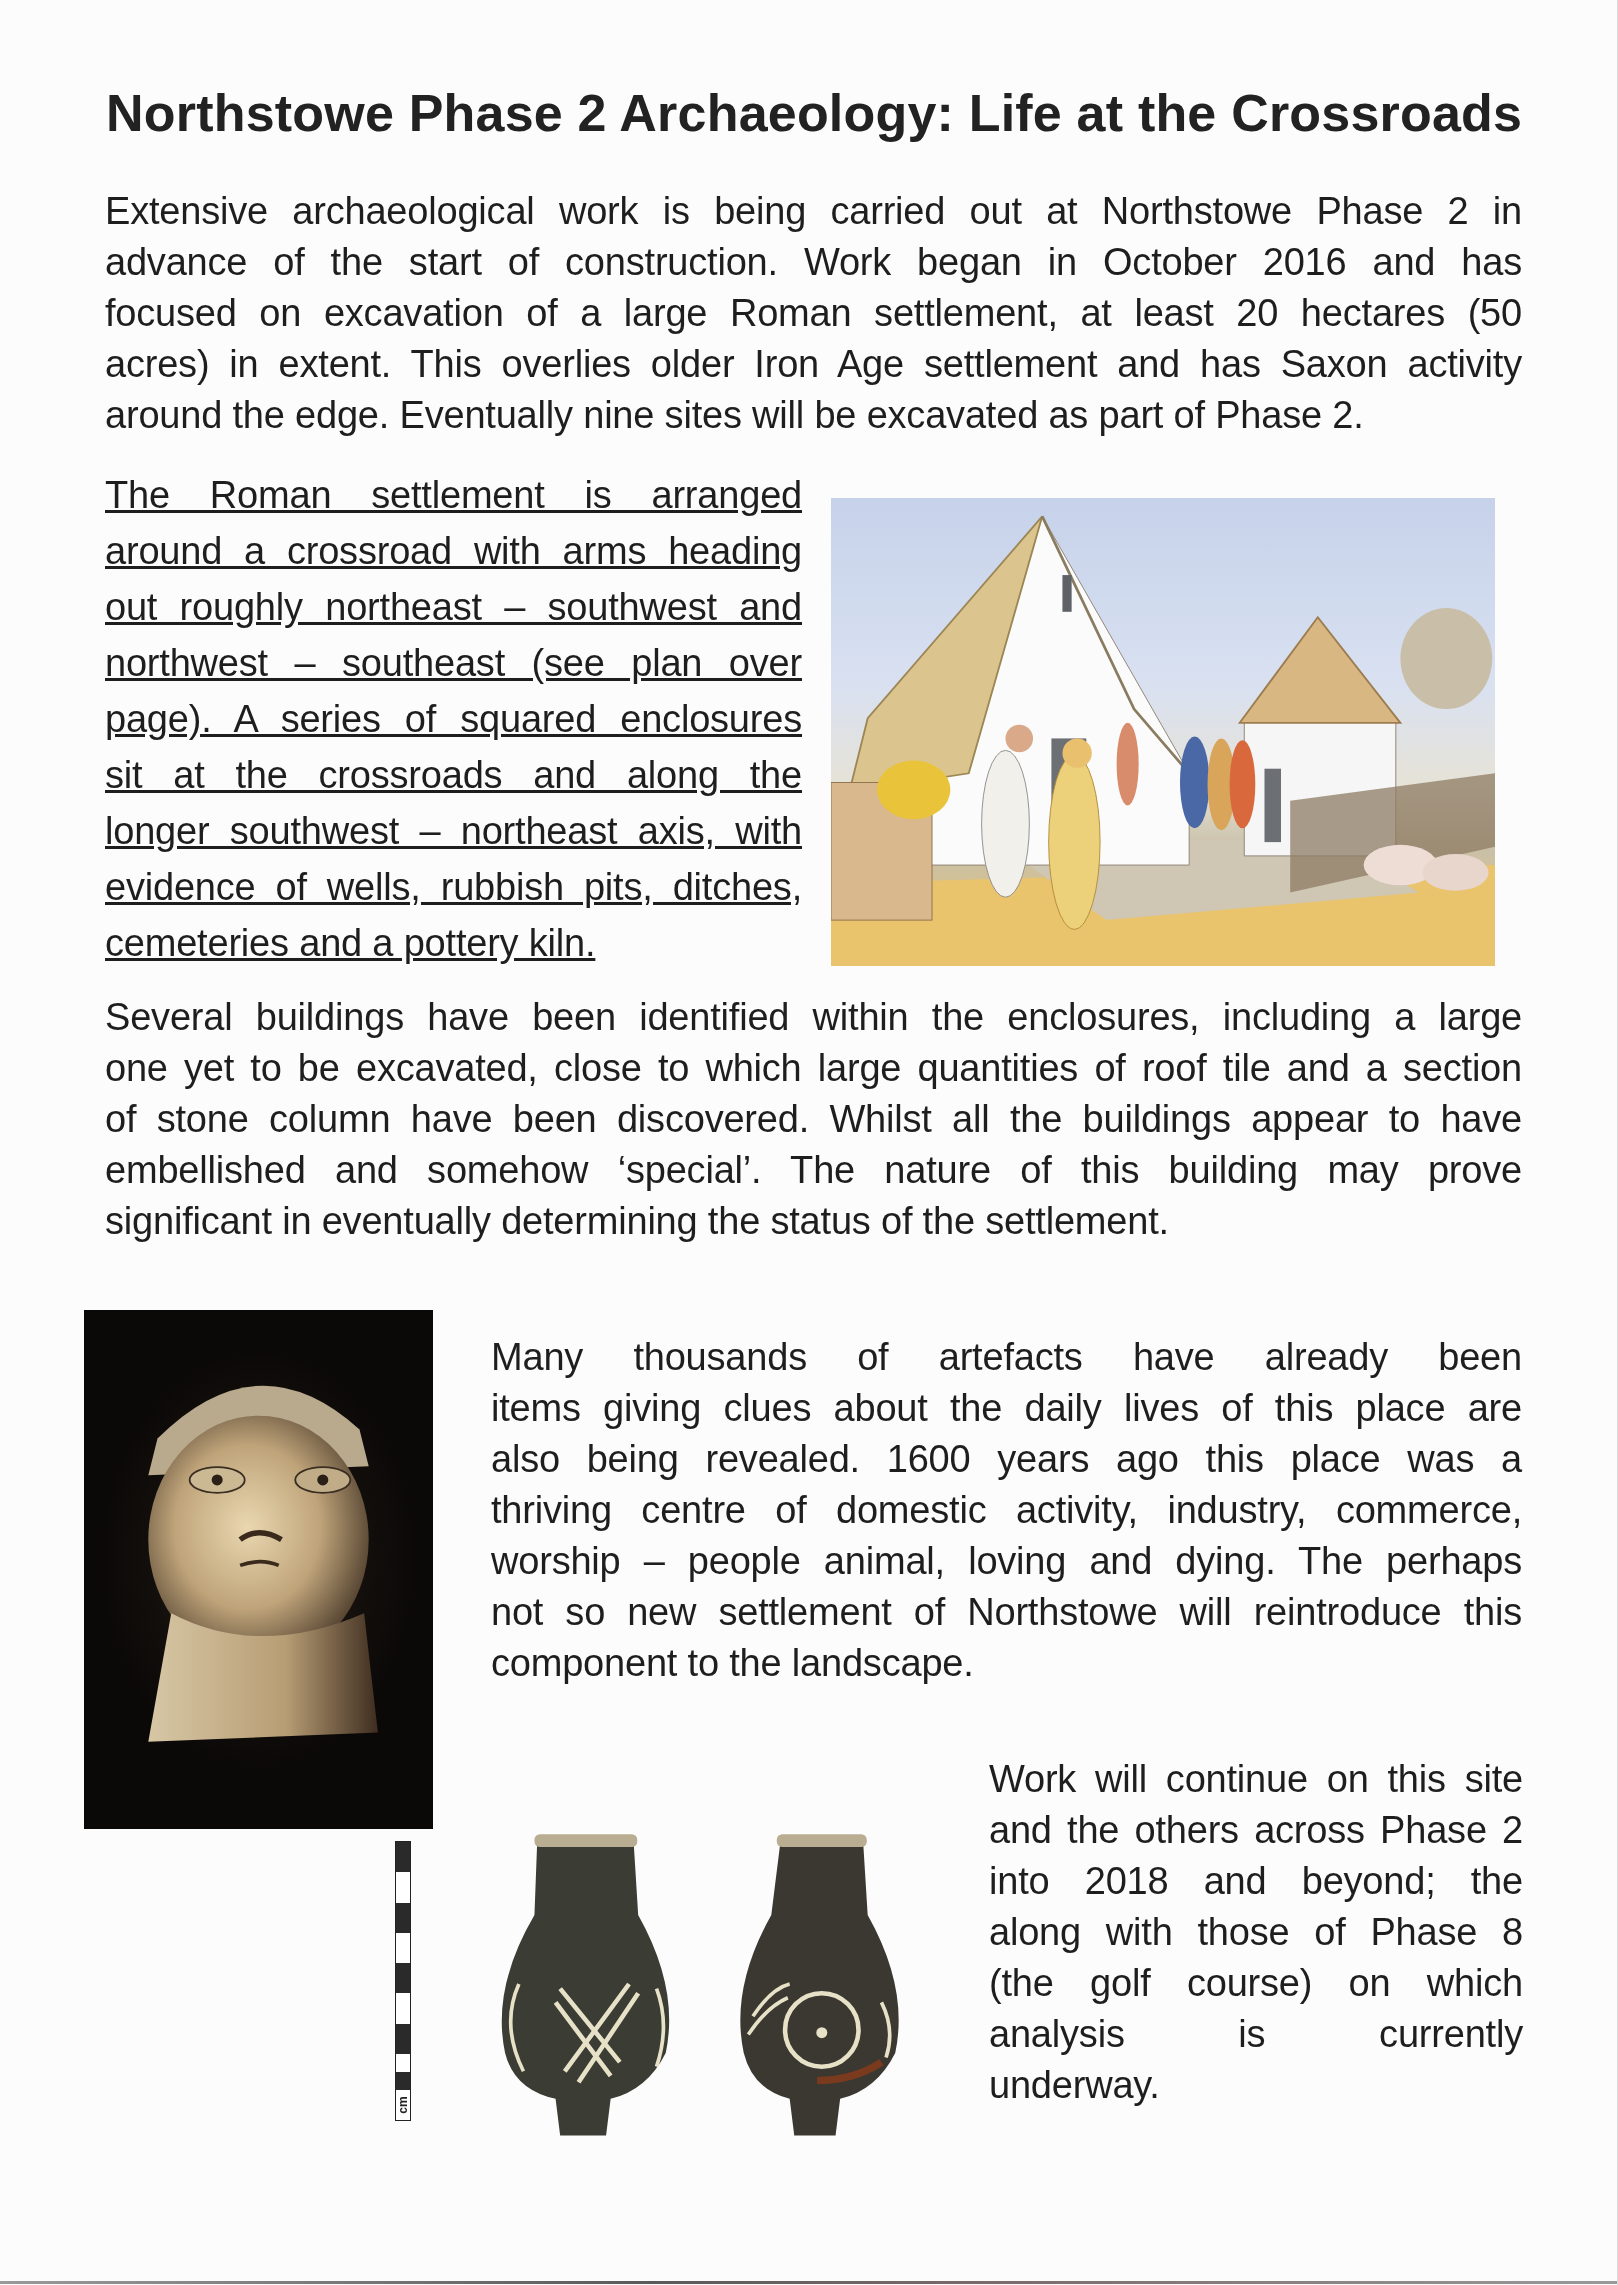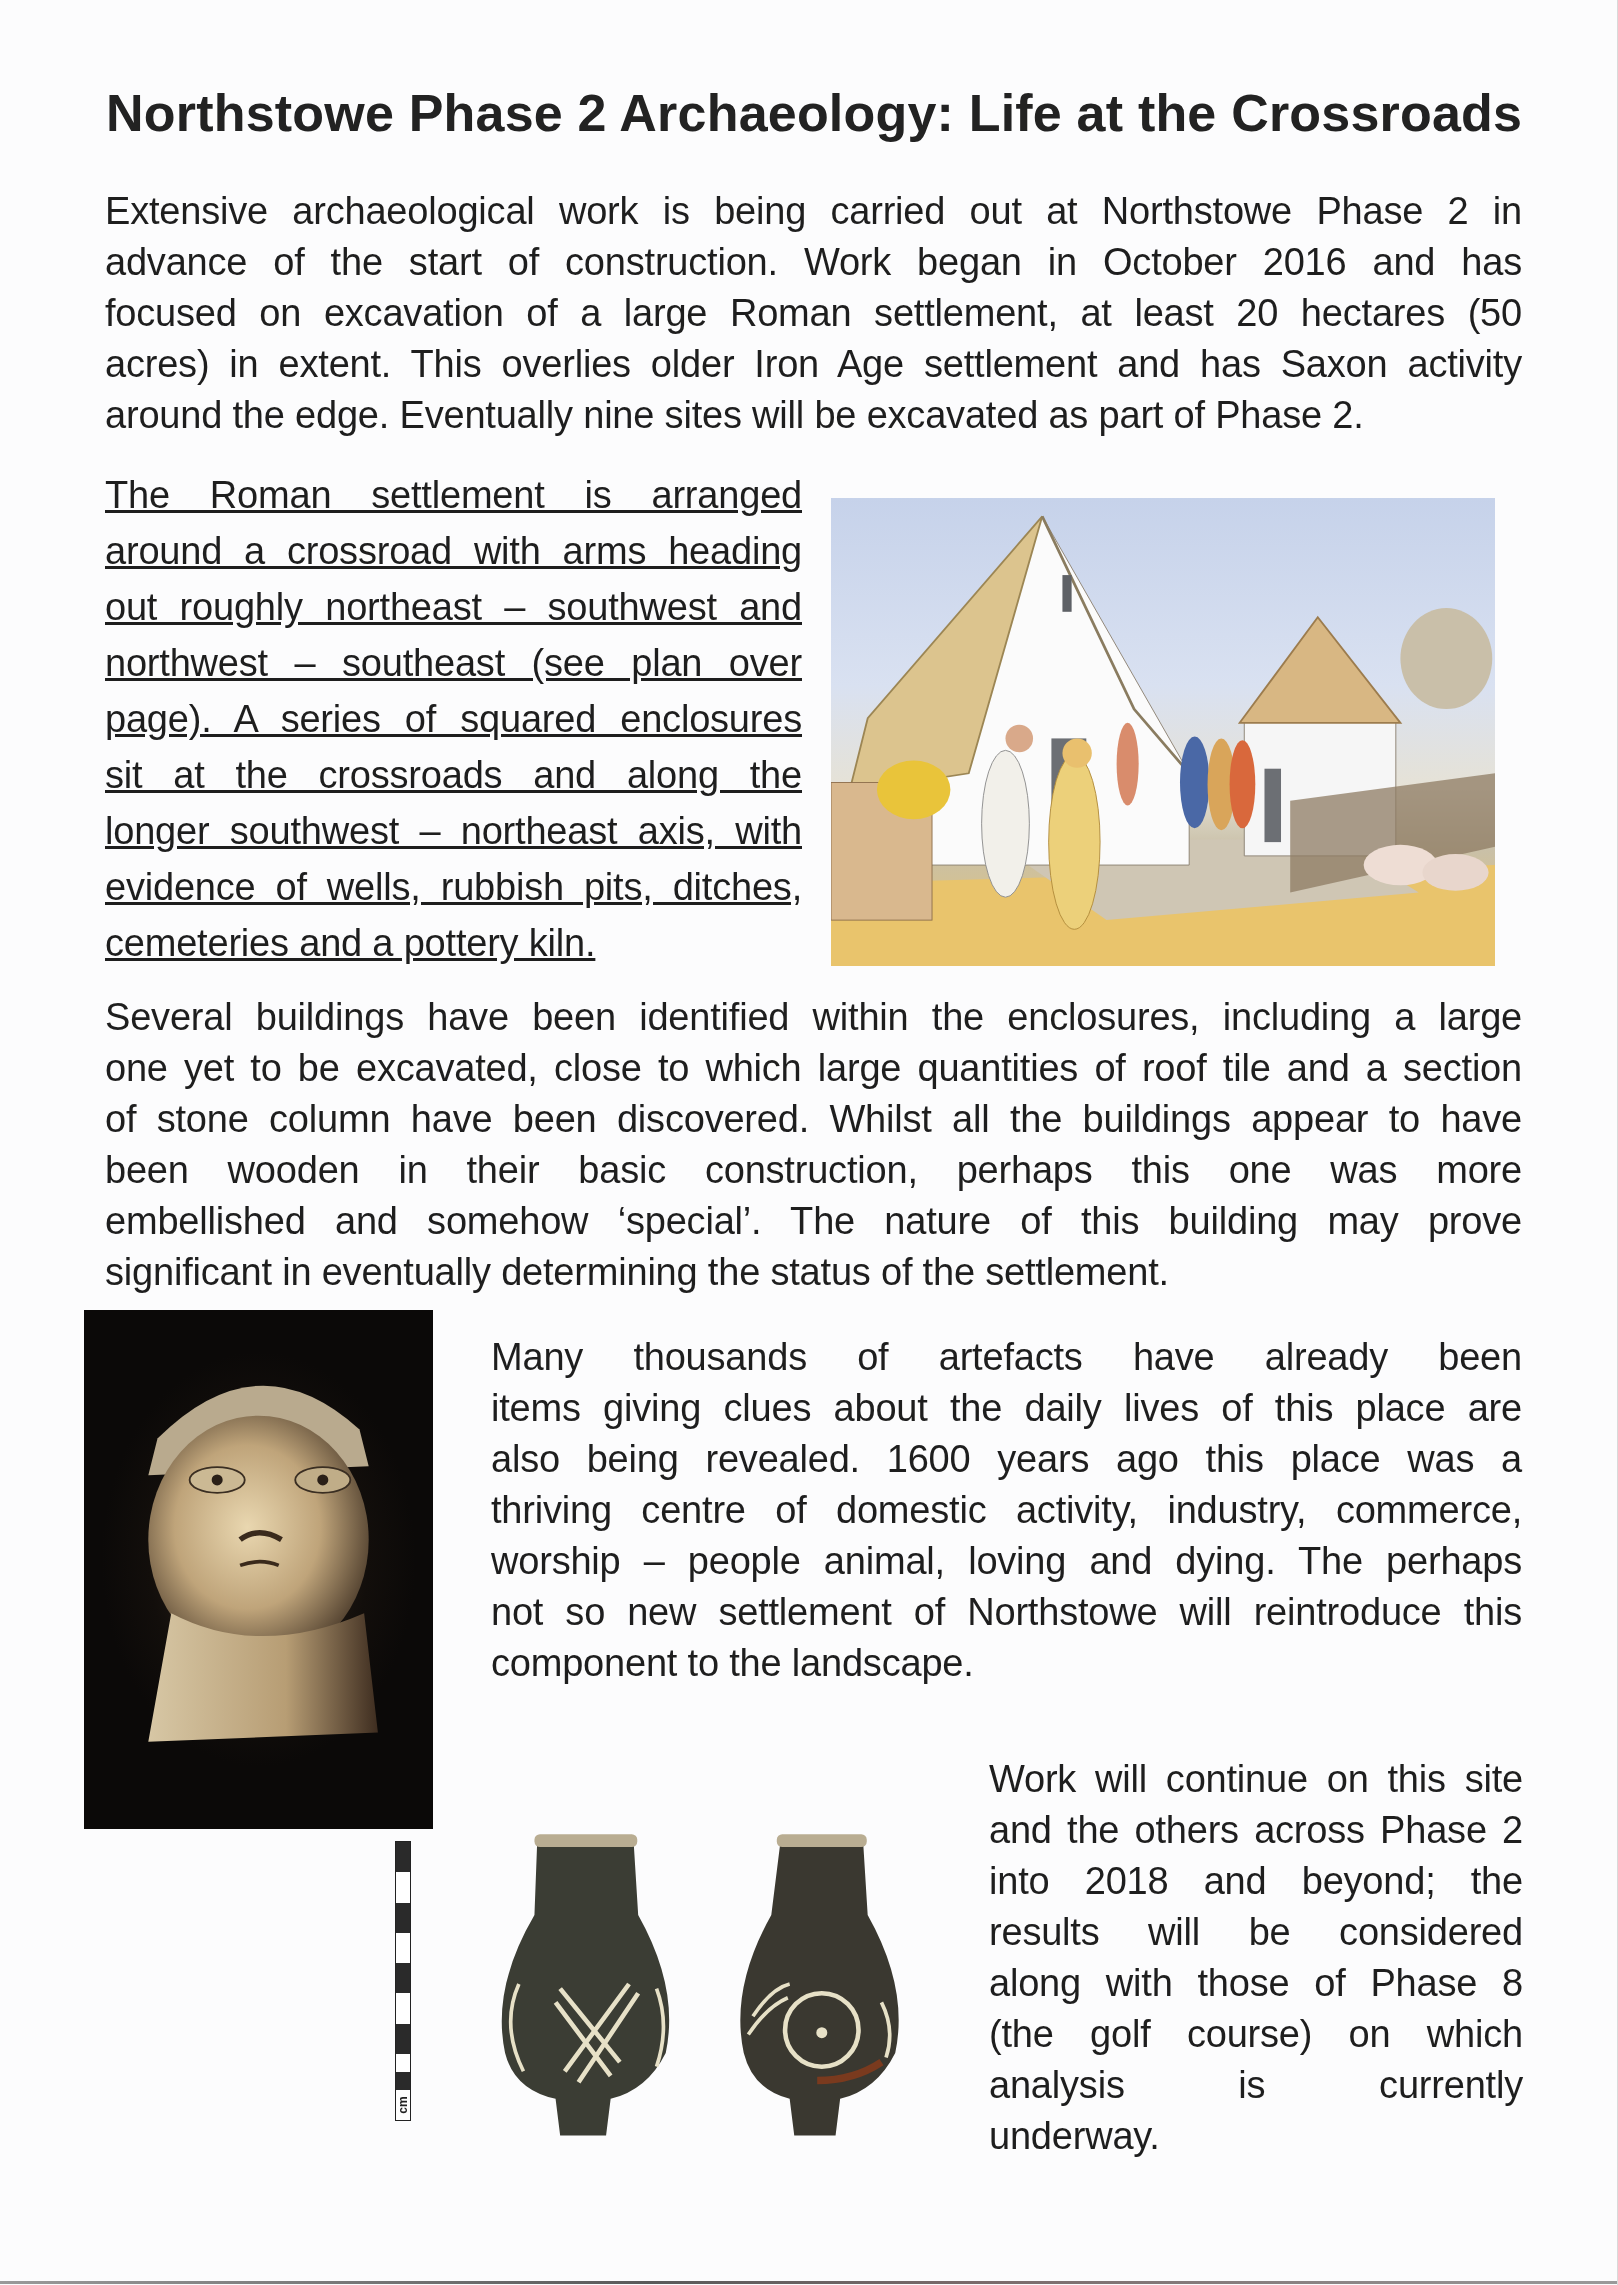--- a/index.html
+++ b/index.html
@@ -122,21 +122,20 @@
     <ellipse cx="396" cy="310" rx="16" ry="50" fill="#4a68a6"></ellipse>
     <ellipse cx="425" cy="312" rx="15" ry="50" fill="#d9a55a"></ellipse>
     <ellipse cx="448" cy="312" rx="14" ry="48" fill="#d9683c"></ellipse>
   </svg>
 </div>
 
 <div class="abs para just" id="p3">
   <span>Several buildings have been identified within the enclosures, including a large</span>
   <span>one yet to be excavated, close to which large quantities of roof tile and a section</span>
   <span>of stone column have been discovered.  Whilst all the buildings appear to have</span>
-  <span>been wooden in their basic construction, perhaps this one was more</span>
   <span>embellished and somehow ‘special’.  The nature of this building may prove</span>
   <span class="last">significant in eventually determining the status of the settlement.</span>
 </div>
 
 <div class="abs" id="head-photo">
   <svg viewBox="0 0 380 565" preserveAspectRatio="none">
     <defs>
       <radialGradient id="faceg" cx="45%" cy="45%" r="60%">
         <stop offset="0%" stop-color="#e9d7b0"></stop>
         <stop offset="55%" stop-color="#bfa47a"></stop>
@@ -201,21 +200,20 @@
       <path d="M470 205 Q485 235 475 265" stroke="#e7e1c7" stroke-width="4" fill="none"></path>
       <path d="M400 290 Q440 290 470 270" stroke="#7a3a1e" stroke-width="8" fill="none"></path>
     </g>
   </svg>
 </div>
 
 <div class="abs para just" id="p5">
   <span>Work will continue on this site</span>
   <span>and the others across Phase 2</span>
   <span>into 2018 and beyond; the</span>
-  <span>results will be considered</span>
   <span>along with those of Phase 8</span>
   <span>(the golf course) on which</span>
   <span>analysis is currently</span>
   <span class="last">underway.</span>
 </div>
 
 <div class="abs" id="page-edge"></div>
 <div class="abs" id="edge-right"></div>
 
 

